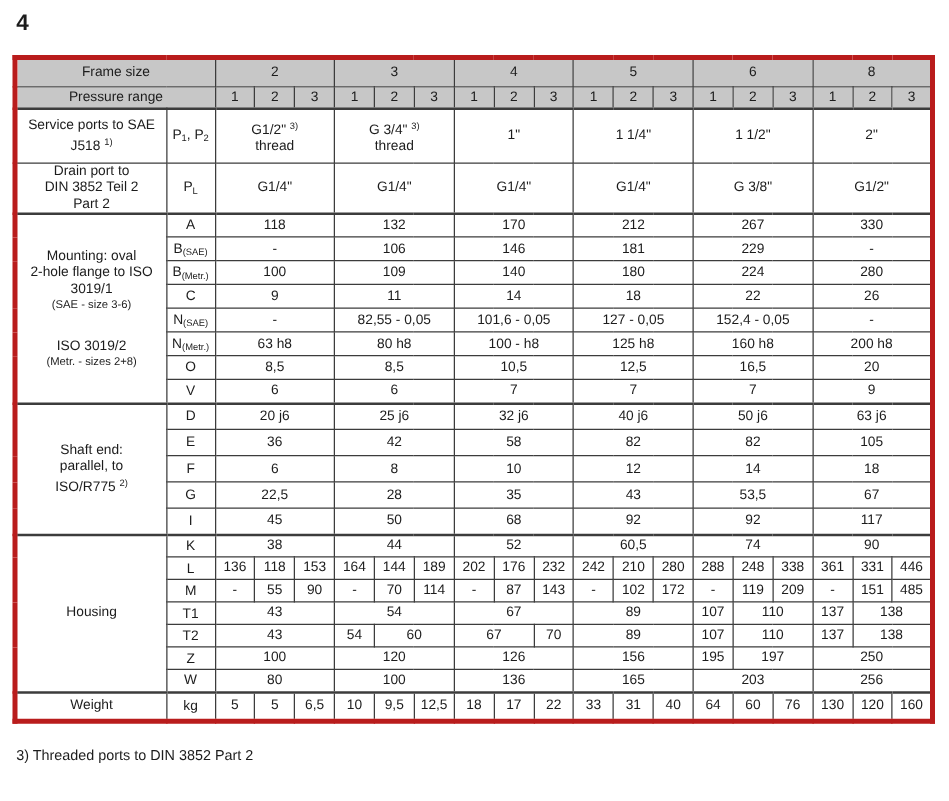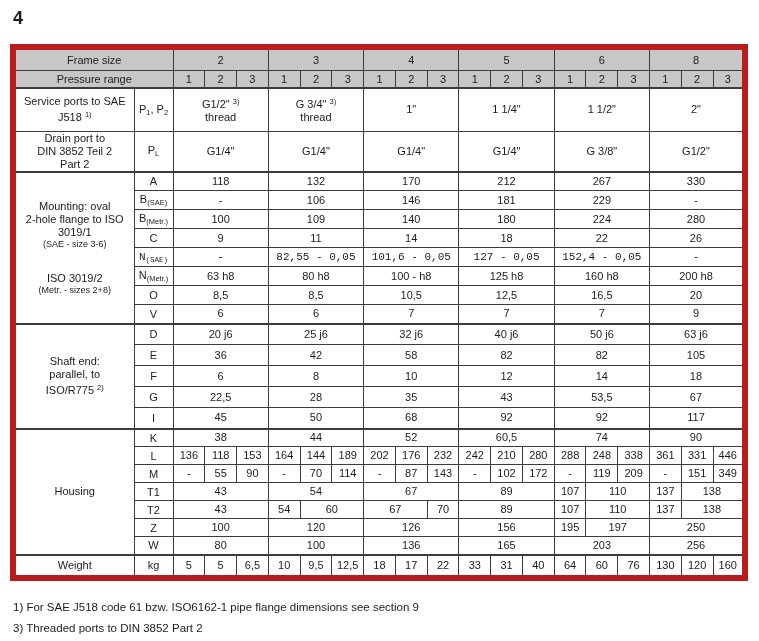--- a/index.html
+++ b/index.html
@@ -8,21 +8,21 @@
     font-family:"Liberation Sans", sans-serif; color:#1c1c1c;
     position:relative; overflow:hidden;
   }
   .title-row { display:flex; align-items:baseline; margin:8px 0 0 13px; }
   .title-num { font-size:18px; font-weight:bold; margin-right:33px; }
   .title-txt { font-size:18px; font-weight:bold; }
 
   table.dim {
     border-collapse:collapse; table-layout:fixed;
     width:738px; margin:15px 0 0 10px;
-    border:6px solid #b91c1c;
+    border:4px solid #b91c1c;
   }
   table.dim td, table.dim th {
     border:1px solid #3c3c3c; padding:0;
     font-size:11px; font-weight:normal; text-align:center; vertical-align:middle;
     overflow:hidden; white-space:nowrap;
   }
   .hdr { background:#c7c7c7; }
   th.frame-size-hdr { font-size:13px; }
   th.frame-num { font-size:13px; }
   th.pr-label { font-size:10px; }
@@ -166,21 +166,21 @@
       </tr>
       <tr style="height: 19px;">
         <td class="sym-cell">C</td>
         <td class="val-cell" colspan="3">9</td>
         <td class="val-cell" colspan="3">11</td>
         <td class="val-cell" colspan="3">14</td>
         <td class="val-cell" colspan="3">18</td>
         <td class="val-cell" colspan="3">22</td>
         <td class="val-cell" colspan="3">26</td>
       </tr>
-      <tr style="height: 19px; font-family: Liberation Mono, monospace;">
+      <tr style="height: 19px;">
         <td class="sym-cell">N<sub>(SAE)</sub></td>
         <td class="val-cell" colspan="3">-</td>
         <td class="val-cell" colspan="3">82,55 - 0,05</td>
         <td class="val-cell" colspan="3">101,6 - 0,05</td>
         <td class="val-cell" colspan="3">127 - 0,05</td>
         <td class="val-cell" colspan="3">152,4 - 0,05</td>
         <td class="val-cell" colspan="3">-</td>
       </tr>
       <tr style="height: 19px;">
         <td class="sym-cell">N<sub>(Metr.)</sub></td>
@@ -304,21 +304,21 @@
         <td class="val-cell">87</td>
         <td class="val-cell">143</td>
         <td class="val-cell">-</td>
         <td class="val-cell">102</td>
         <td class="val-cell">172</td>
         <td class="val-cell">-</td>
         <td class="val-cell">119</td>
         <td class="val-cell">209</td>
         <td class="val-cell">-</td>
         <td class="val-cell">151</td>
-        <td class="val-cell">349</td>
+        <td class="val-cell">485</td>
       </tr>
       <tr style="height: 18px;">
         <td class="sym-cell">T1</td>
         <td class="val-cell" colspan="3">43</td>
         <td class="val-cell" colspan="3">54</td>
         <td class="val-cell" colspan="3">67</td>
         <td class="val-cell" colspan="3">89</td>
         <td class="val-cell">107</td>
         <td class="val-cell" colspan="2">110</td>
         <td class="val-cell">137</td>
@@ -377,15 +377,14 @@
         <td class="val-cell">60</td>
         <td class="val-cell">76</td>
         <td class="val-cell">130</td>
         <td class="val-cell">120</td>
         <td class="val-cell">160</td>
       </tr>
     </tbody>
 </table>
 
 <div class="footnotes">
-  <div>1) For SAE J518 code 61 bzw. ISO6162-1 pipe flange dimensions see section 9</div>
   <div>3) Threaded ports to DIN 3852 Part 2</div>
 </div>
 
 </body></html>

